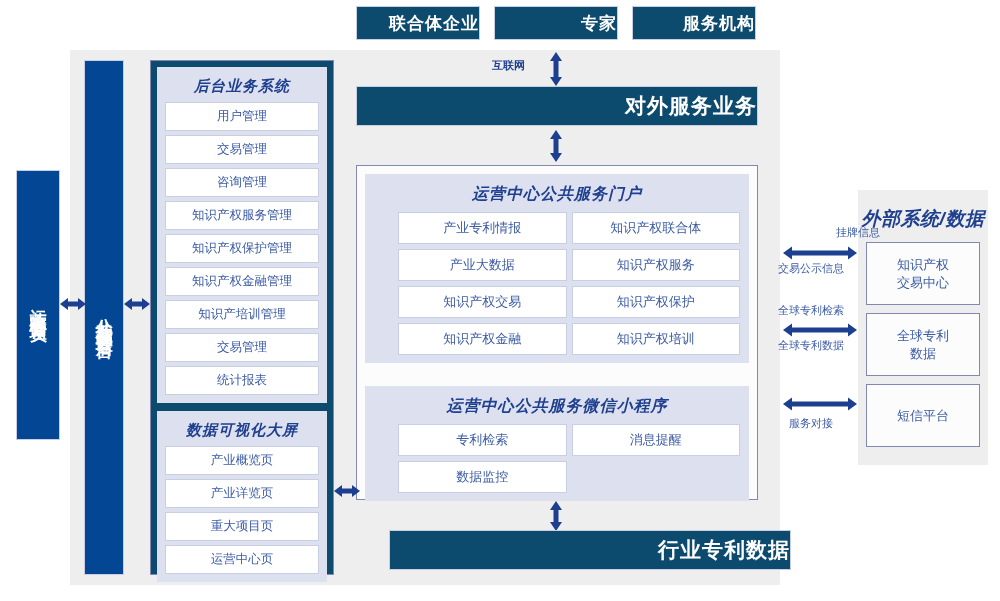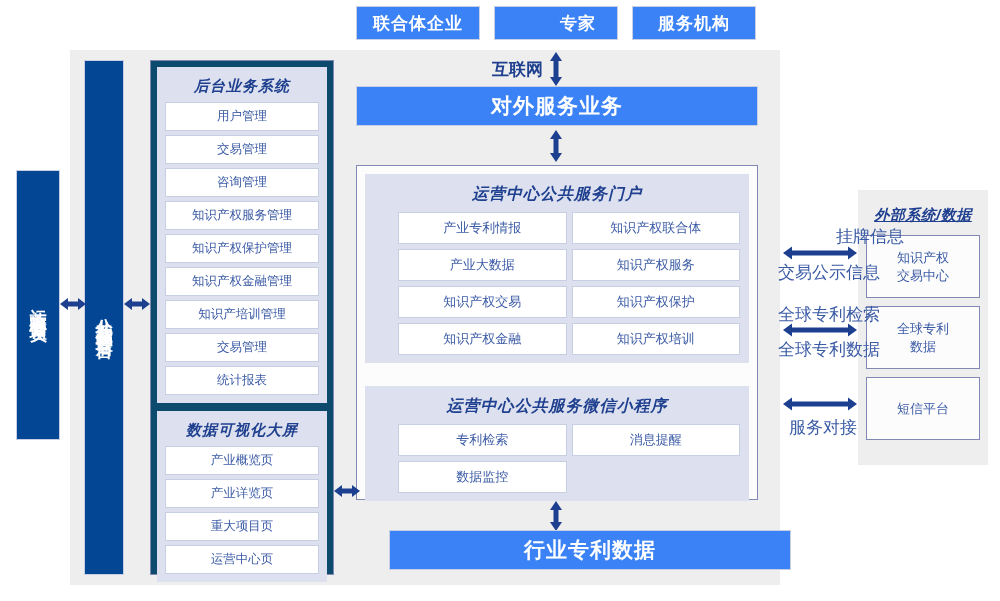--- a/index.html
+++ b/index.html
@@ -7,24 +7,24 @@
     width:1000px;height:601px;
     background:#ffffff;
     font-family:"Liberation Sans","DejaVu Sans",sans-serif;
     overflow:hidden;
     position:relative;
   }
   .stage{position:absolute;left:0;top:0;width:1000px;height:601px;}
 
   
   .blue-box{
-    background:#3b82f6;
+    background:#0c4a6e;
     color:#ffffff;
     font-weight:bold;
-    display:flex;align-items:center;justify-content:center;
+    display:flex;align-items:center;justify-content:flex-end;
     text-align:center;
     border:1px solid #c9cfe2;
     box-sizing:border-box;
     letter-spacing:1px;
   }
 
   
   .actor{
     position:absolute;top:6px;height:34px;
     font-size:17px;
@@ -122,42 +122,42 @@
   .grid2{display:flex;flex-wrap:wrap;gap:5px;padding-left:25px;}
   .grid2 .cell{width:calc(50% - 3px);margin-bottom:0;font-size:13px;padding:6px 0;}
 
   
   .ext-panel{
     position:absolute;left:858px;top:190px;width:130px;height:275px;
     background:#eeeeee;
   }
   .ext-title{
     text-align:center;font-weight:bold;font-style:italic;
-    font-size:15px;color:#1f3f8f;
-    padding:16px 0 10px 0;letter-spacing:0.5px;text-decoration:underline;
+    font-size:19px;color:#1f3f8f;
+    padding:16px 0 10px 0;letter-spacing:0.5px;
   }
   .ext-box{
     margin:0 8px 8px 8px;
     background:#fcfcfd;
     border:1px solid #8188b4;
     box-sizing:border-box;
     height:63px;
     display:flex;align-items:center;justify-content:center;
     text-align:center;
     color:#3b5ba5;font-size:13px;line-height:1.35;
   }
 
   
   .arrow{position:absolute;}
   .arrow svg{display:block;}
 
   
   .alabel{
     position:absolute;
-    font-size:17px;
+    font-size:11px;
     color:#3b5ba5;
     white-space:nowrap;
     font-family:Liberation Serif, serif;
   }
   .alabel.bold{font-weight:bold;color:#1f3f8f;}
 </style>
 </head>
 <body>
 
 <div class="stage">

